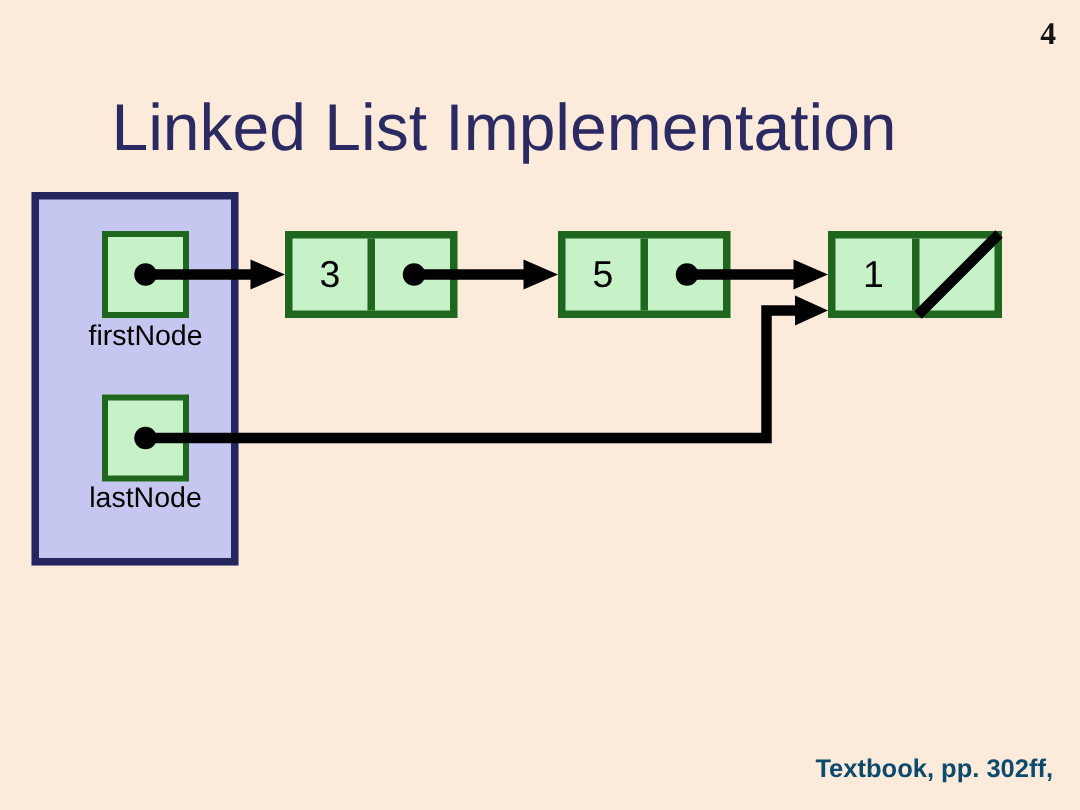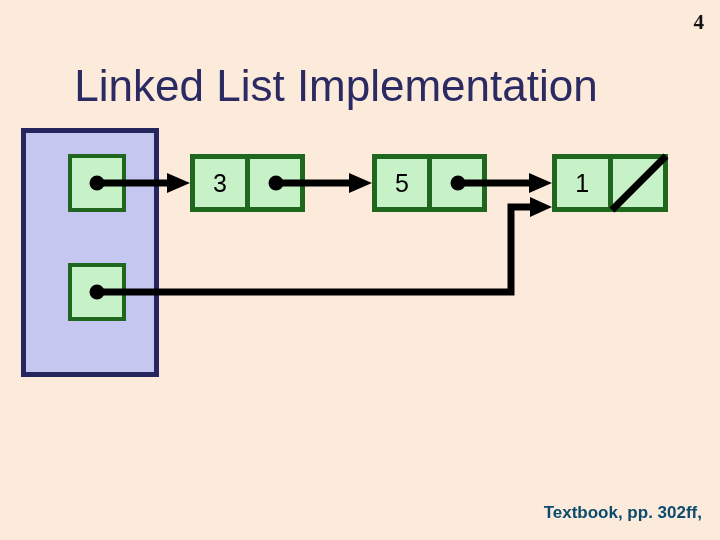--- a/index.html
+++ b/index.html
@@ -106,22 +106,24 @@
 
 <div class="slide">
 
   <div class="page-number">4</div>
 
   <h1 class="title">Linked List Implementation</h1>
 
   <div class="panel"></div>
 
   <div class="pointer-box" id="sq-first"></div>
+  <div class="var-label" id="lbl-first">firstNode</div>
 
   <div class="pointer-box" id="sq-last"></div>
+  <div class="var-label" id="lbl-last">lastNode</div>
 
   <div class="node" id="node-0">
     <div class="cell data">3</div>
     <div class="cell ptr"></div>
   </div>
 
   <div class="node" id="node-1">
     <div class="cell data">5</div>
     <div class="cell ptr"></div>
   </div>

